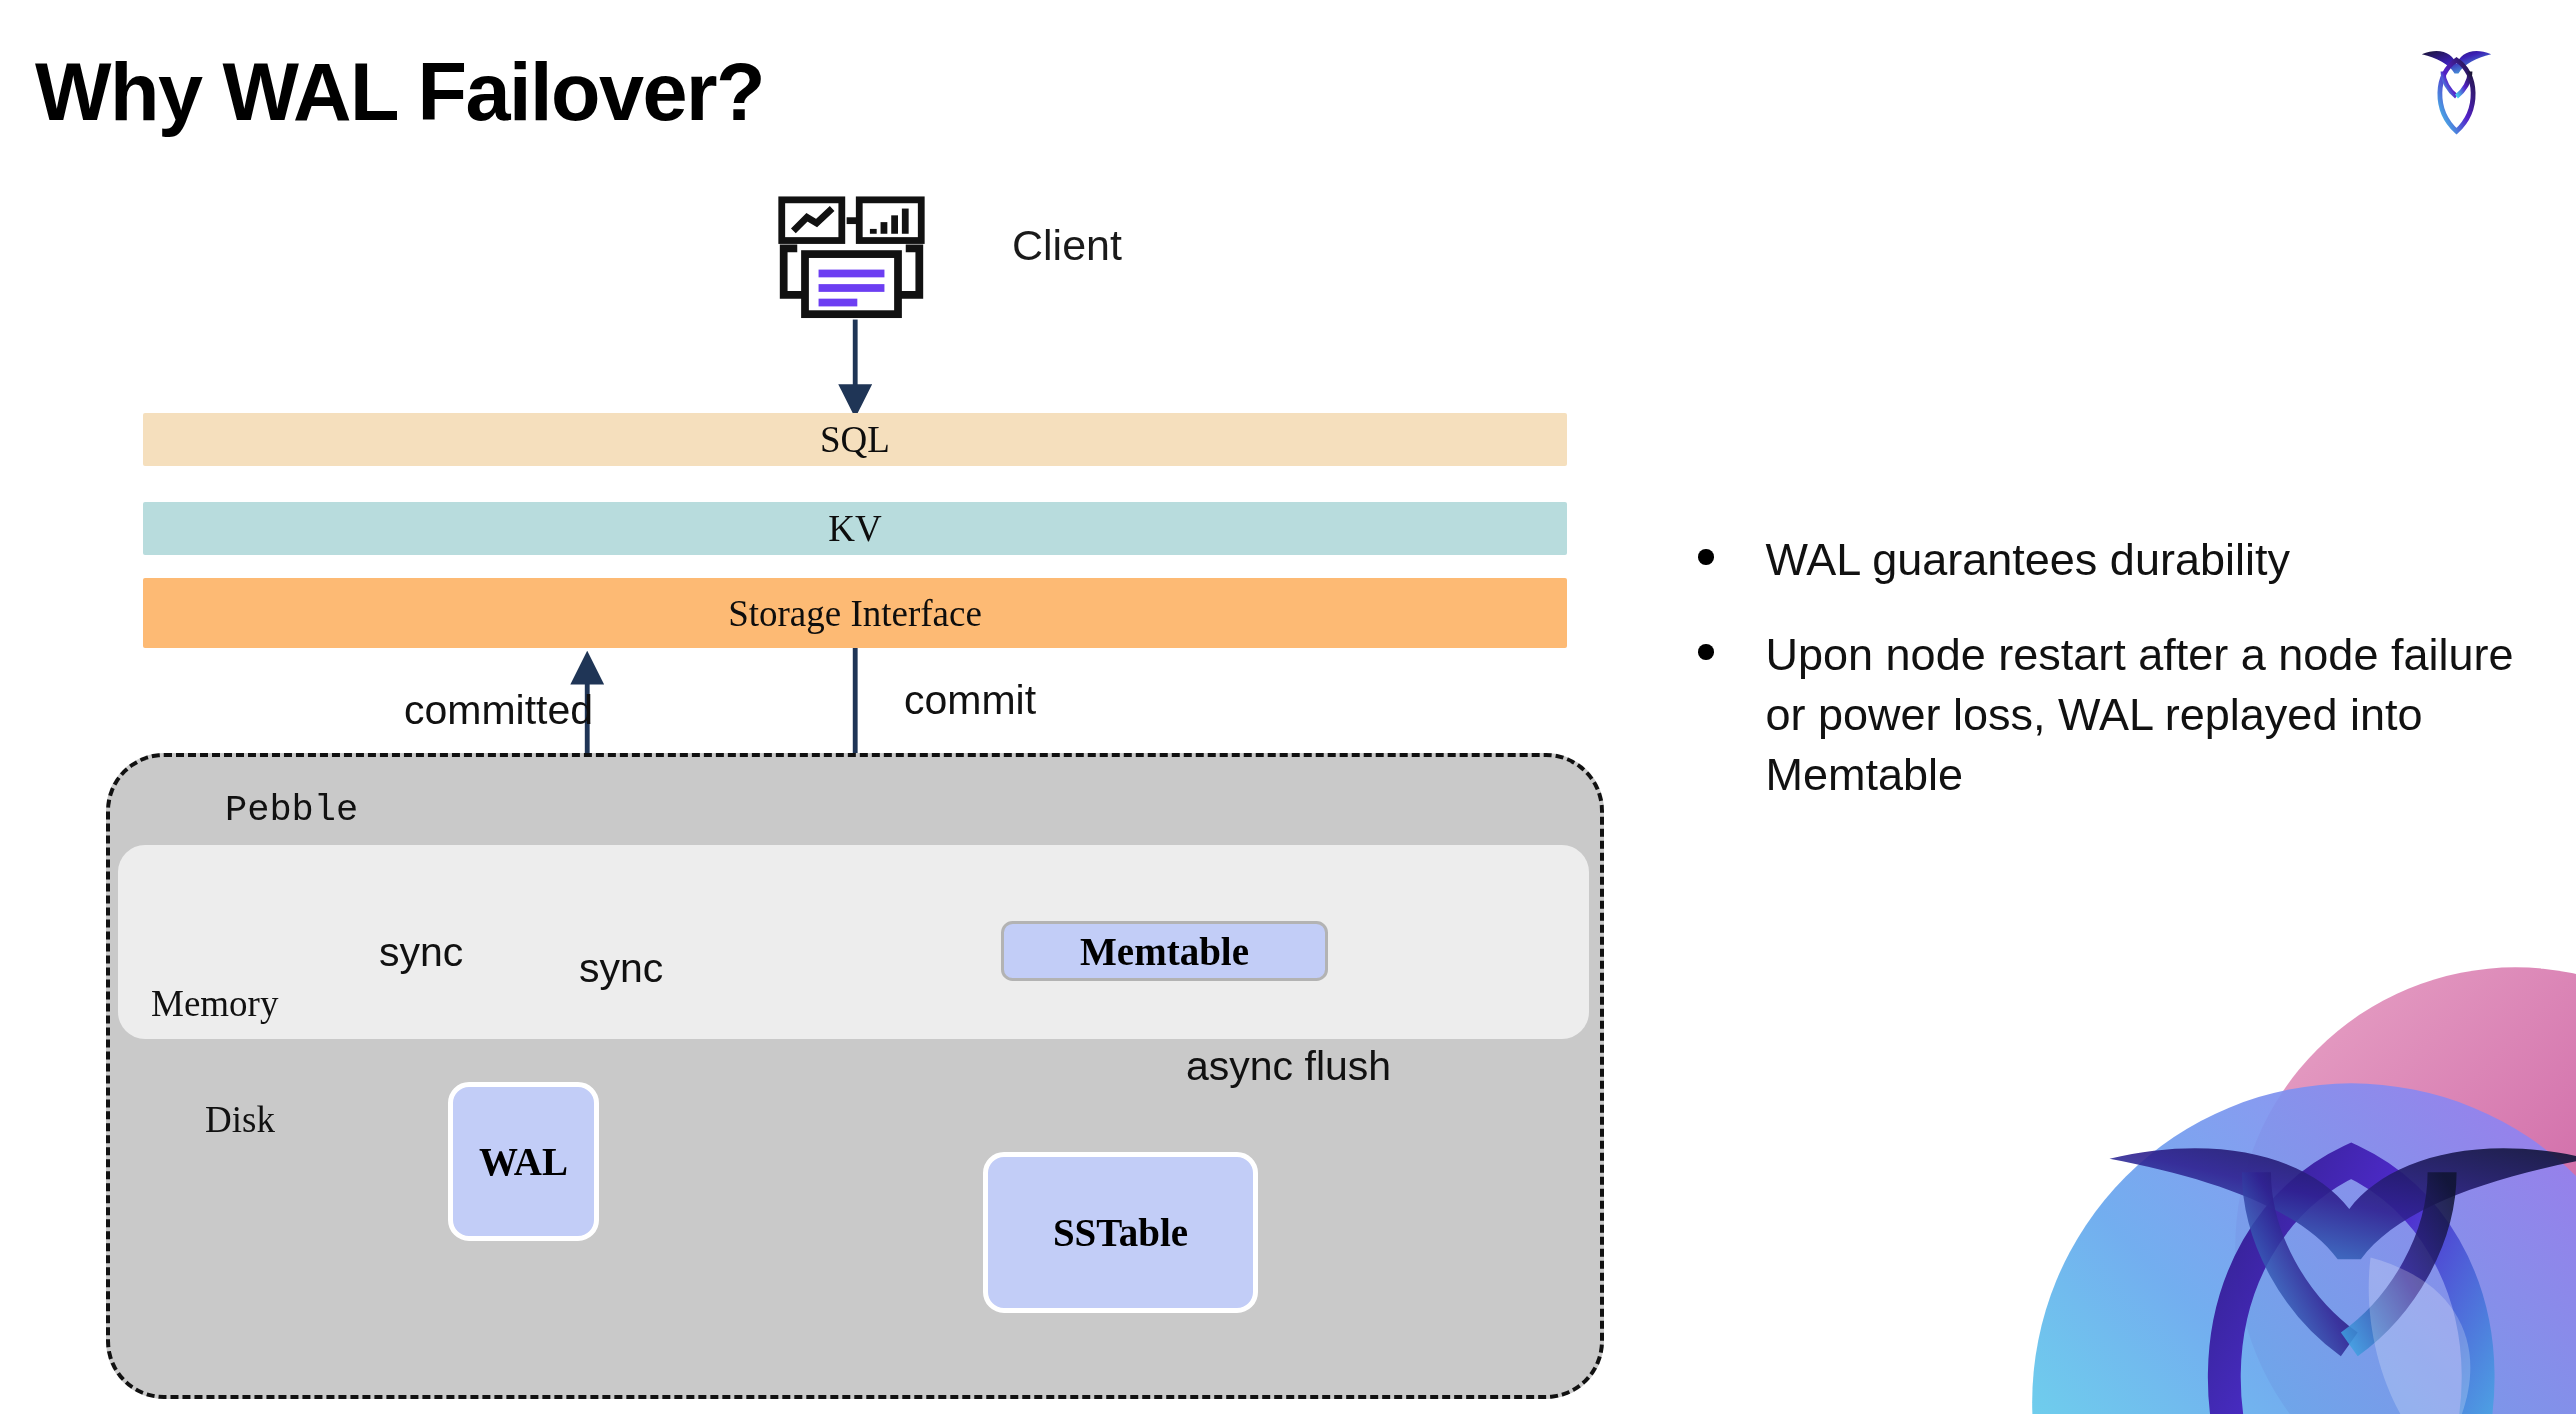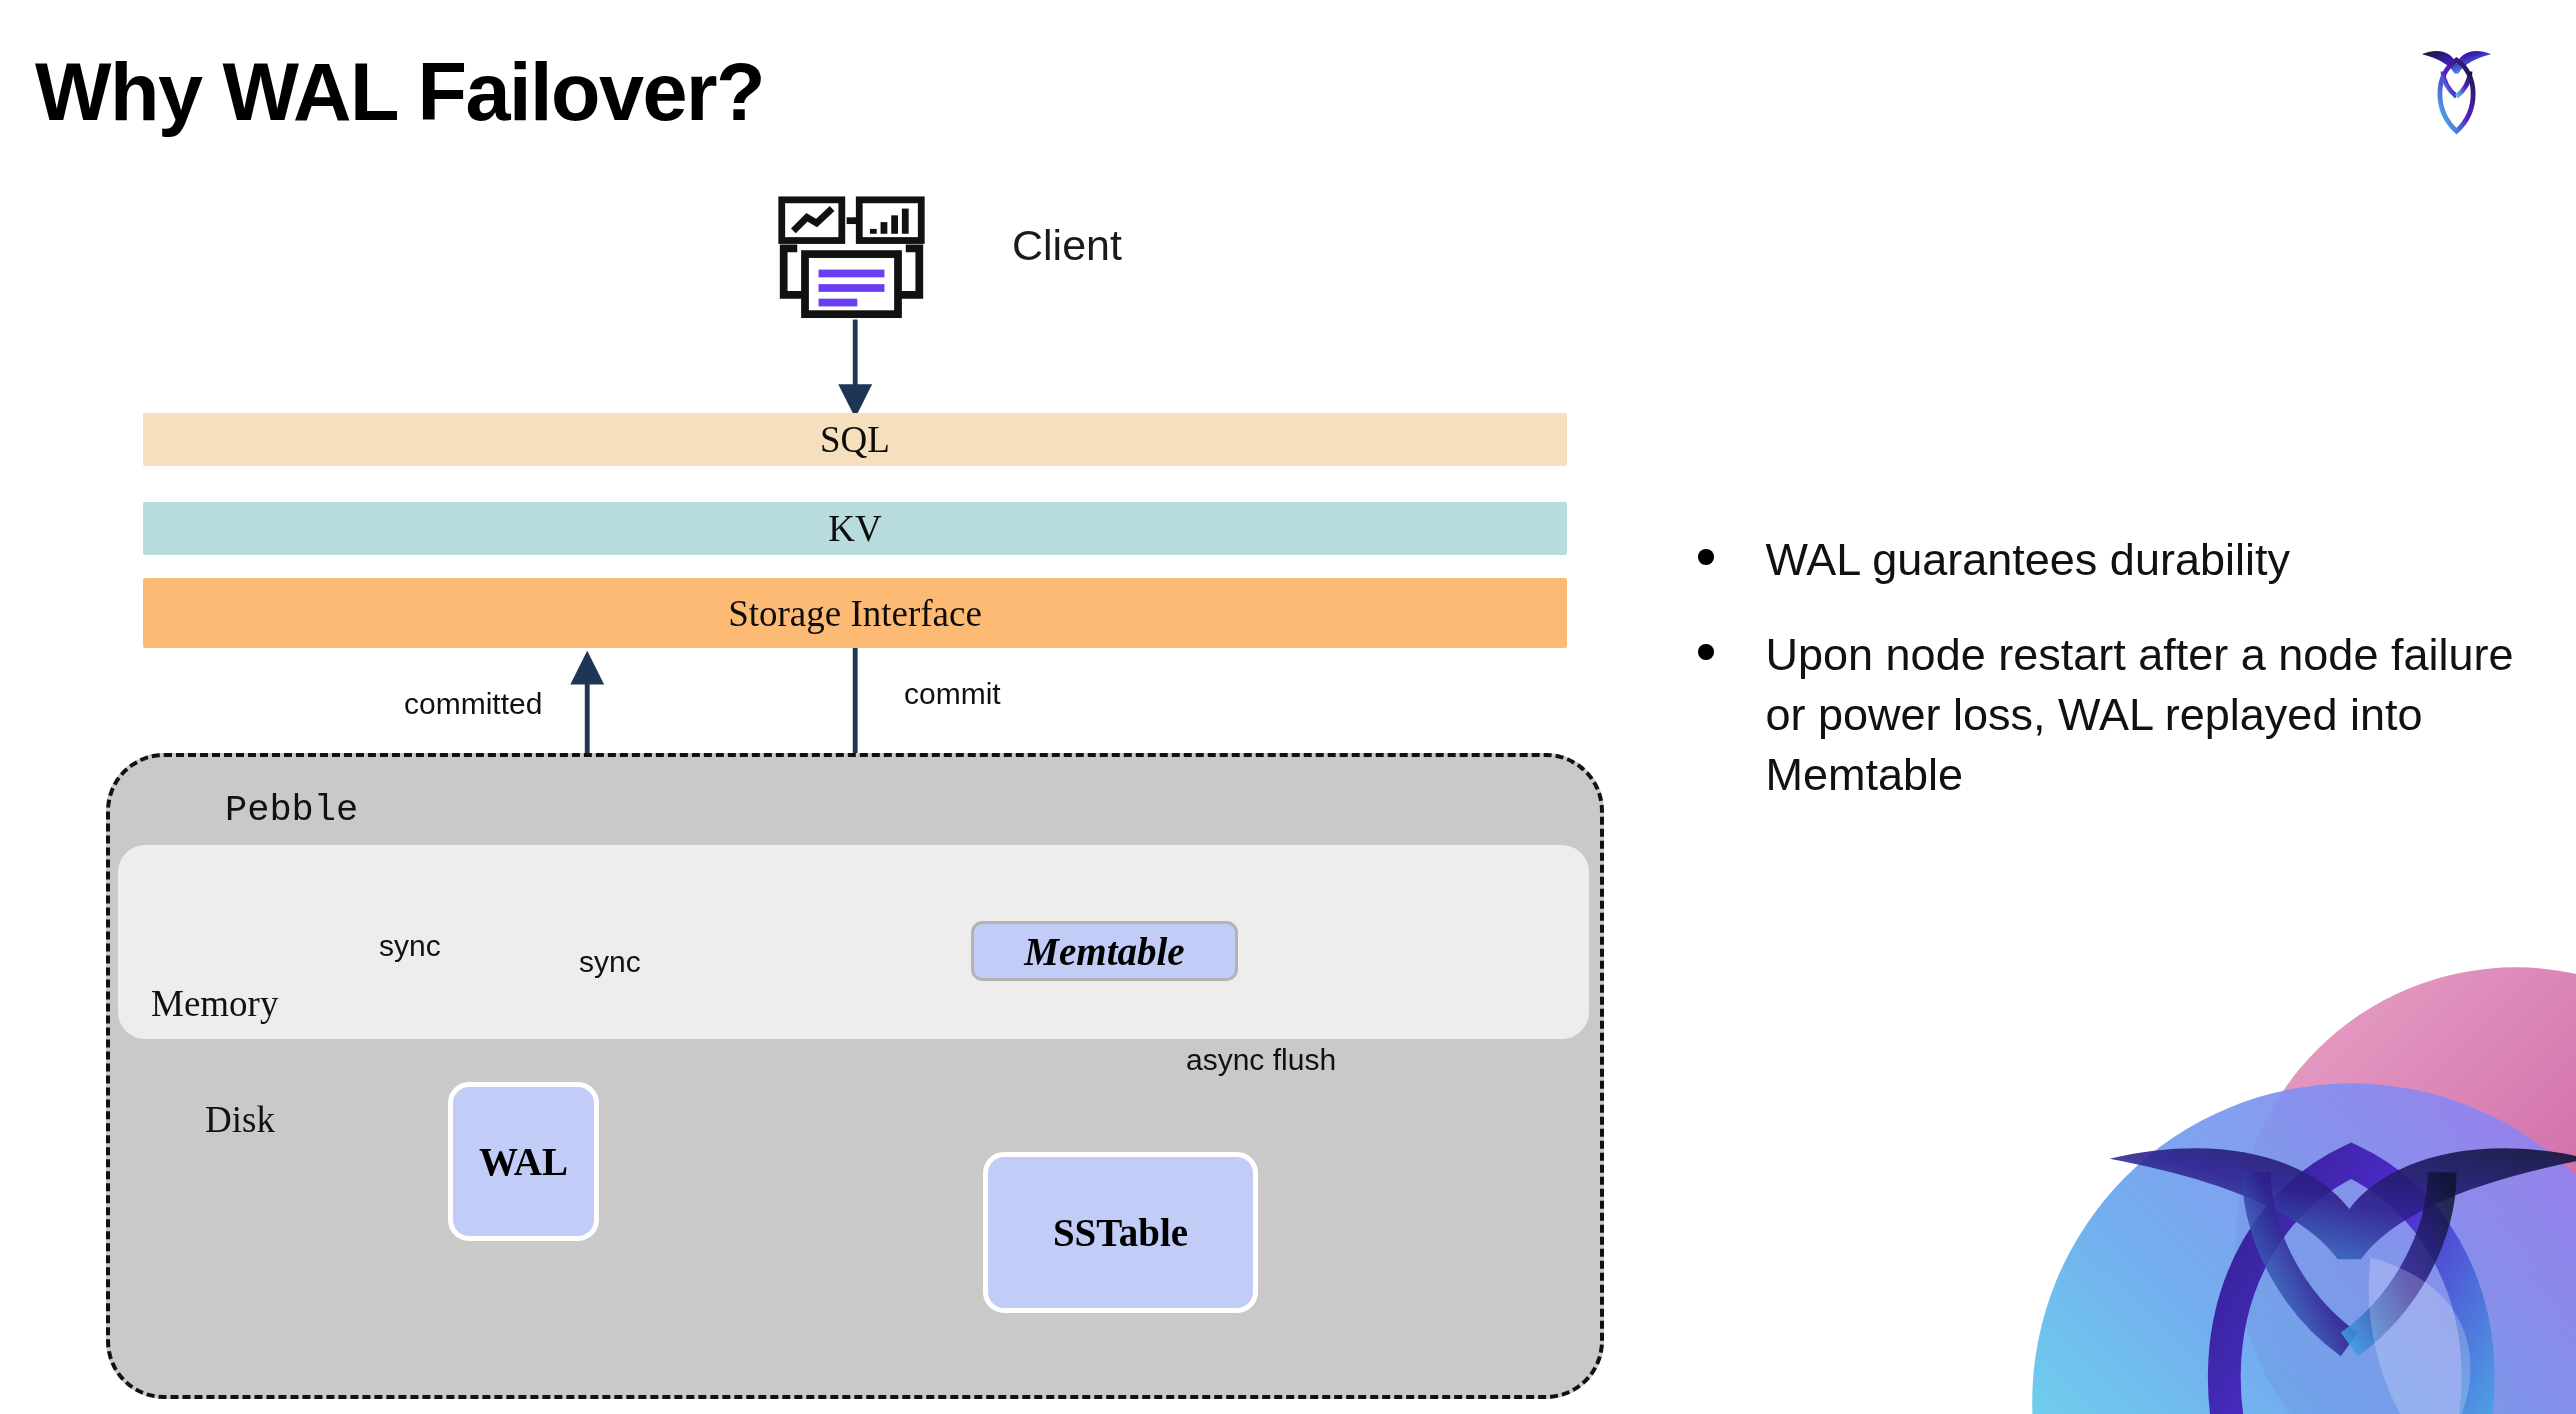--- a/index.html
+++ b/index.html
@@ -144,41 +144,40 @@
     display: flex;
     align-items: center;
     justify-content: center;
     font-family: "Liberation Serif", serif;
     font-weight: bold;
     font-size: 39px;
     color: #000000;
     box-sizing: border-box;
   }
   #node-memtable {
-    left: 971px; top: 921px; width: 267px; height: 60px;
+    left: 1001px; top: 921px; width: 327px; height: 60px;
     border-radius: 11.6px;
     border: 3.9px solid #b3b3b3;
-    font-style: italic;
   }
   #node-wal {
     left: 448px; top: 1082px; width: 151px; height: 159px;
     border-radius: 21px;
     border: 5.8px solid #ffffff;
   }
   #node-sstable {
     left: 983px; top: 1152px; width: 275px; height: 161px;
     border-radius: 21px;
     border: 5.8px solid #ffffff;
   }
 
   
   .edge-label {
     position: absolute;
     font-family: "Liberation Sans", sans-serif;
-    font-size: 30px;
+    font-size: 41px;
     color: #111111;
     white-space: nowrap;
   }
   #lbl-committed  { left: 404px;  top: 687px; }
   #lbl-commit     { left: 904px;  top: 677px; }
   #lbl-sync-left  { left: 379px;  top: 929px; }
   #lbl-sync-right { left: 579px;  top: 945px; }
   #lbl-async      { left: 1186px; top: 1043px; }
 
   

